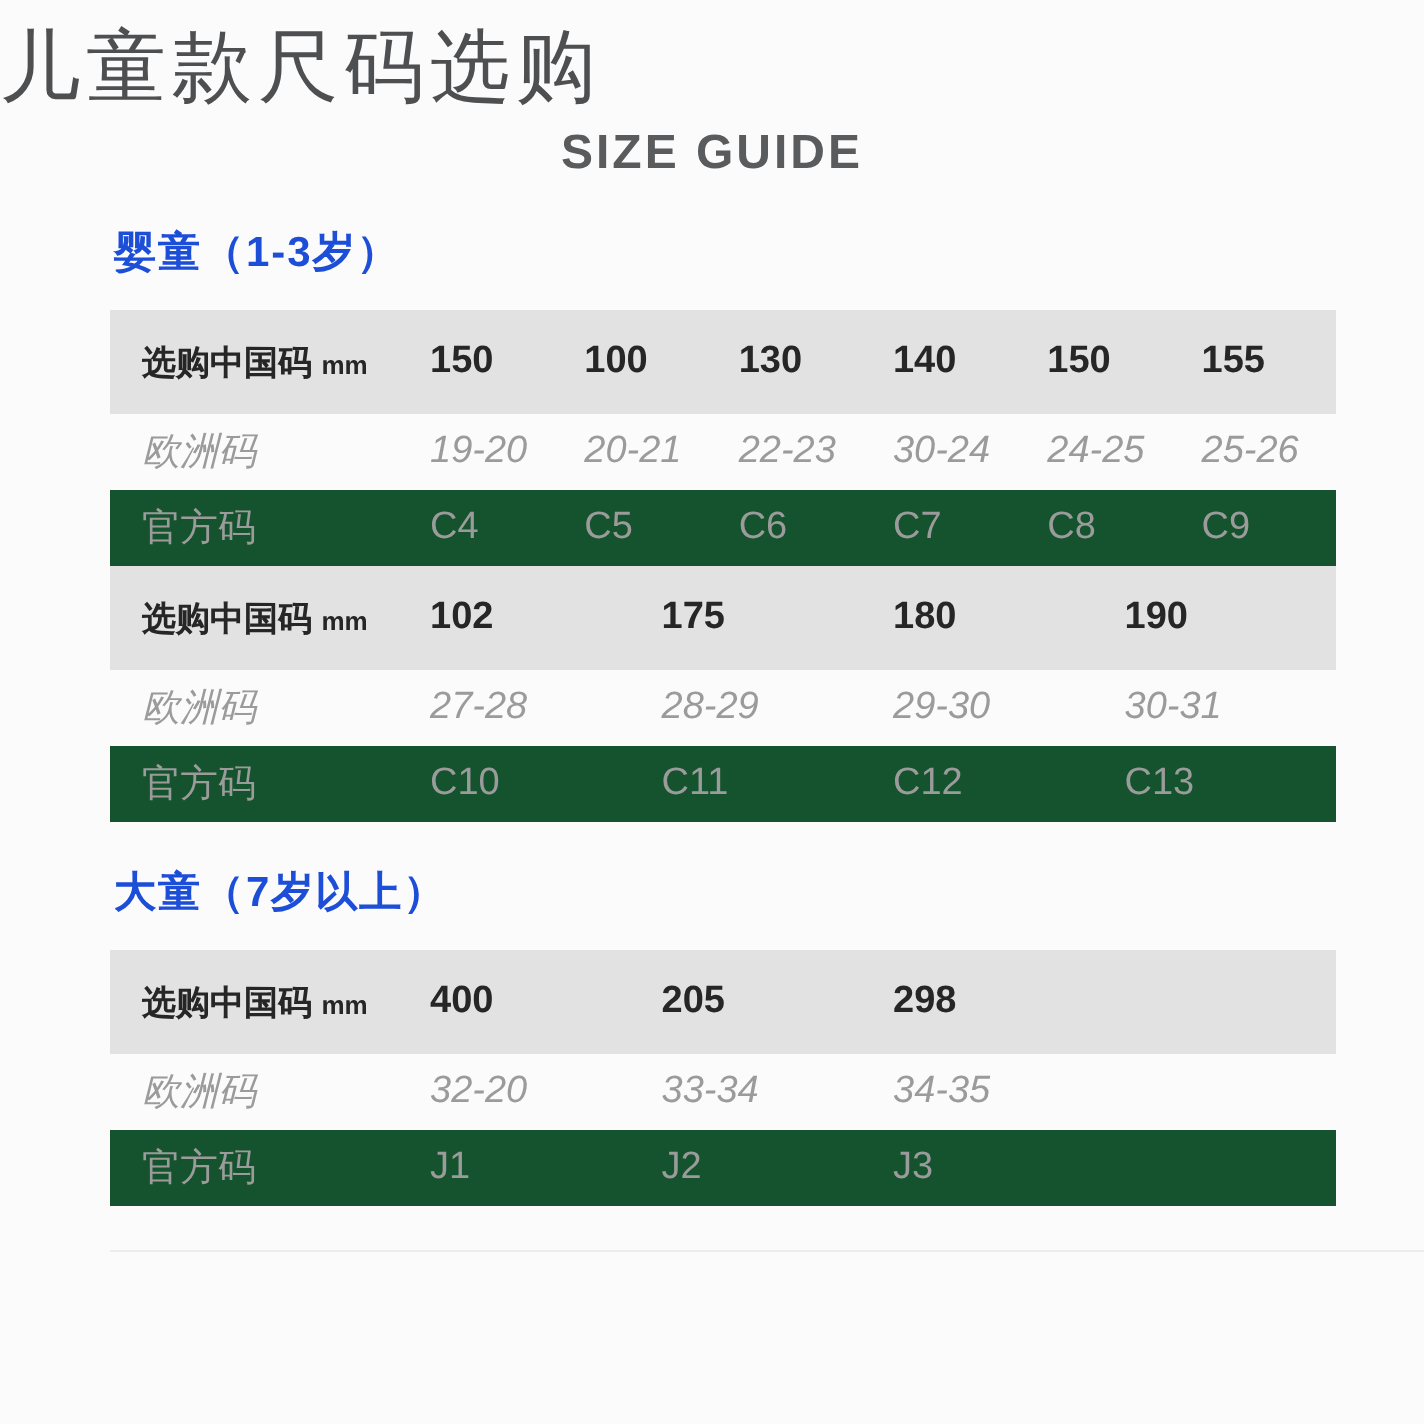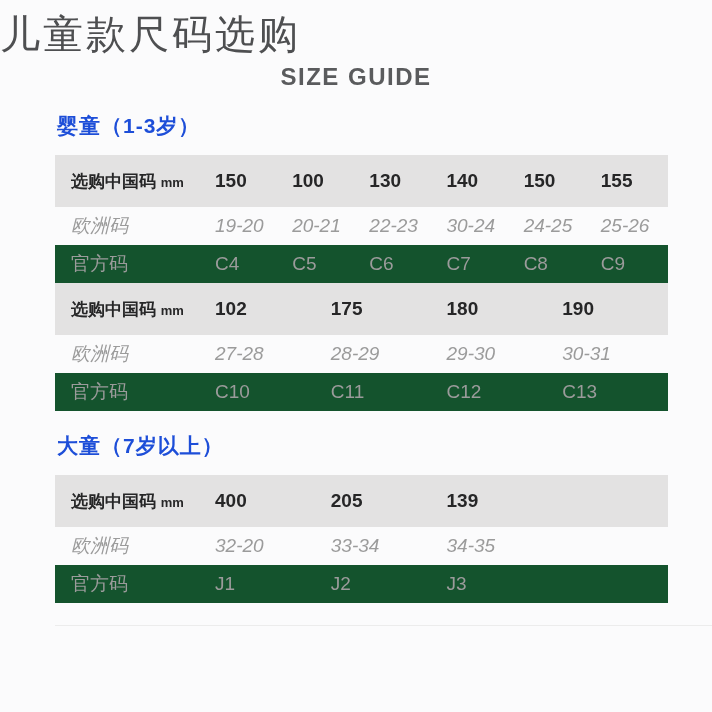--- a/index.html
+++ b/index.html
@@ -189,21 +189,21 @@
             <col>
             <col>
             <col>
             <col>
           </colgroup>
         <tbody>
             <tr class="header-row">
           <td class="label-cell"><span>选购中国码</span> <span class="unit">mm</span></td>
           <td>400</td>
           <td>205</td>
-          <td>139</td>
+          <td>298</td>
           <td></td>
         </tr>
         <tr class="row-euro">
           <td class="label-cell">欧洲码</td>
           <td>32-20</td>
           <td>33-34</td>
           <td>34-35</td>
           <td></td>
         </tr>
         <tr class="row-official">

